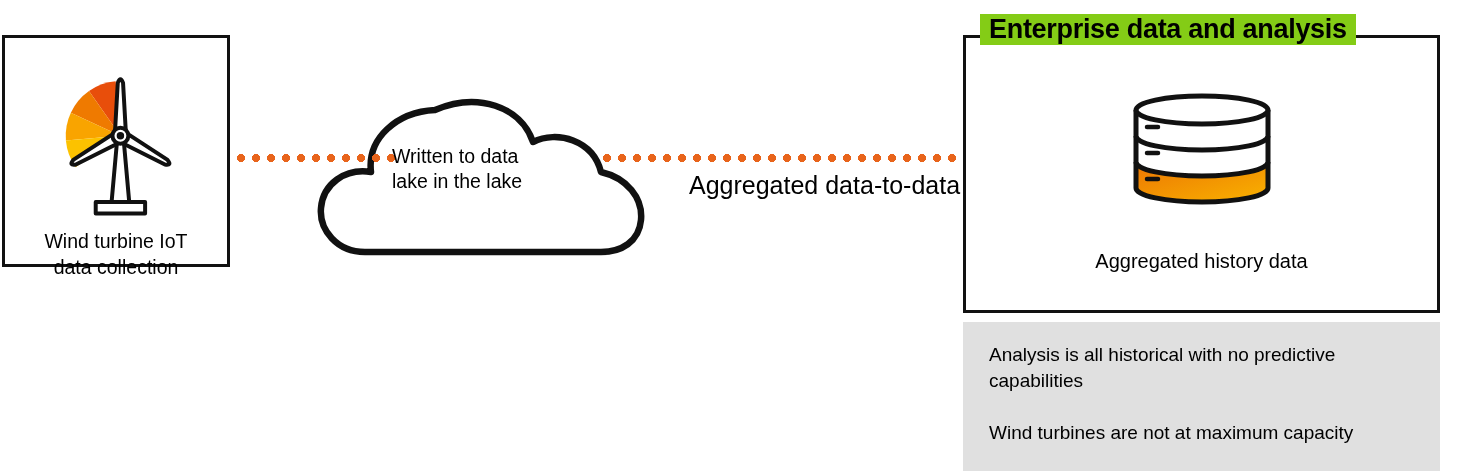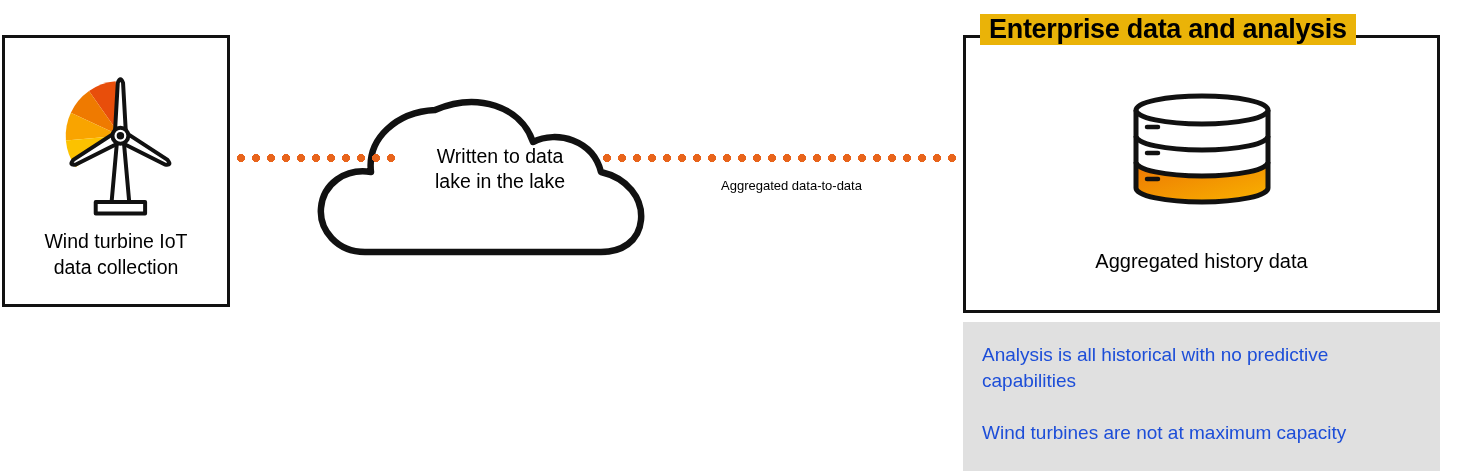--- a/index.html
+++ b/index.html
@@ -13,91 +13,91 @@
     overflow: hidden;
   }
 
   .box {
     position: absolute;
     border: 3px solid #111;
     background: #fff;
     box-sizing: border-box;
   }
 
-  #left-box { left: 2px; top: 35px; width: 228px; height: 272px; padding-left: 20px; }
+  #left-box { left: 2px; top: 35px; width: 228px; height: 232px; padding-left: 20px; }
   #right-box { left: 963px; top: 35px; width: 477px; height: 278px; }
 
   .node-label {
     position: absolute;
     left: 0; width: 100%;
     text-align: center;
     font-size: 19.5px;
     line-height: 26px;
     color: #000;
   }
   #left-box .node-label { top: 190px; }
   #right-box .node-label { top: 210px; font-size: 20px; }
 
   #turbine-svg { position: absolute; left: 36px; top: 14px; }
 
   .box-title {
     position: absolute;
     top: -24px;
     left: 14px;
-    background: #eab308;
+    background: #84cc16;
     padding: 0 9px;
     font-size: 27px;
     font-weight: 700;
     white-space: nowrap;
     letter-spacing: -0.3px;
   }
 
   #db-svg { position: absolute; left: 50%; transform: translateX(-50%); top: 52px; }
 
   #cloud-svg { position: absolute; left: 305px; top: 50px; }
 
   .cloud-label {
     position: absolute;
     left: 392px;
     top: 144px;
     width: 216px;
-    text-align: center;
+    text-align: left;
     font-size: 19.5px;
     line-height: 25px;
   }
 
   .dotted {
     position: absolute;
     top: 153px;
     height: 10px;
     background-image: radial-gradient(circle 4.2px at 5px 5px, var(--dot-color, #E8641B) 99%, rgba(0,0,0,0) 100%);
     background-size: 15px 10px;
     background-repeat: repeat-x;
   }
   #dotted-left { left: 236px; width: 162px; }
   #dotted-right { left: 602px; width: 360px; }
 
   .connector-label {
     position: absolute;
-    left: 721px;
+    left: 689px;
     top: 172px;
-    font-size: 13px;
+    font-size: 25px;
     line-height: 27px;
   }
 
   .note-panel {
     position: absolute;
     left: 963px;
     top: 322px;
     width: 477px;
     height: 149px;
     box-sizing: border-box;
-    padding: 20px 19px;
+    padding: 20px 26px;
     background: #E0E0E0;
-    color: #1d4ed8;
+    color: #000000;
     font-size: 19px;
     line-height: 26px;
   }
   .note-panel p { margin: 0 0 26px 0; }
   .note-panel p:last-child { margin-bottom: 9px; }
 </style>
 </head>
 <body>
 
 <div class="canvas">

